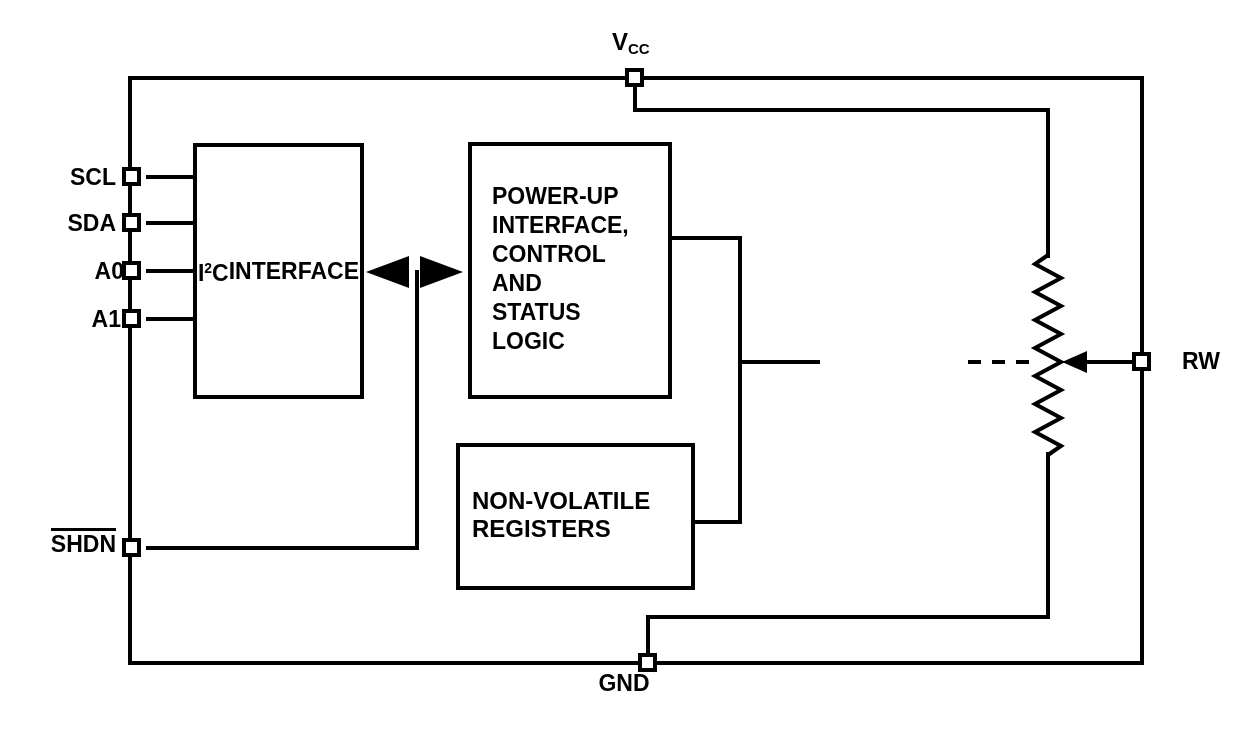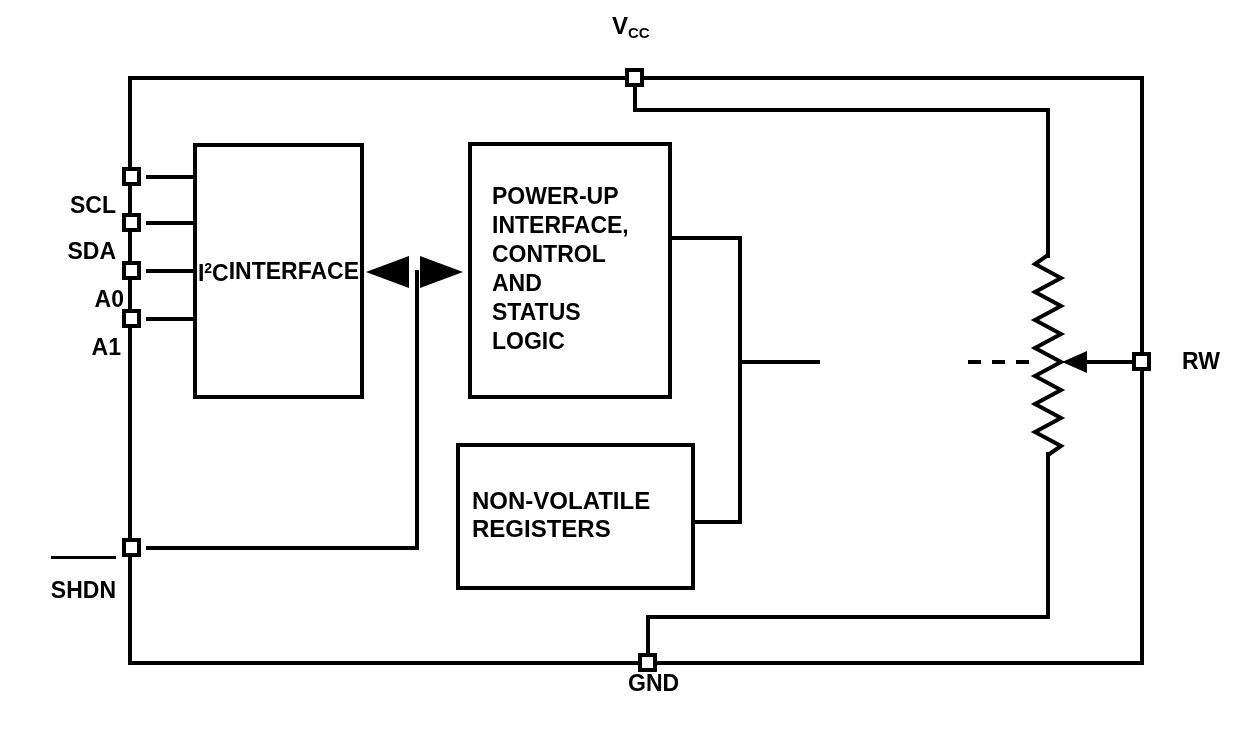--- a/index.html
+++ b/index.html
@@ -4,22 +4,22 @@
 <style>
   html,body{margin:0;padding:0;background:#ffffff;}
   #stage{position:relative;width:1256px;height:737px;background:#ffffff;
          font-family:"Liberation Sans",sans-serif;color:#000;overflow:hidden;}
   .h-line{position:absolute;height:4px;background:#000;}
   .v-line{position:absolute;width:4px;background:#000;}
   .box{position:absolute;border:4px solid #000;background:#fff;box-sizing:border-box;}
   .pin{position:absolute;width:11px;height:11px;border:4px solid #000;background:#fff;z-index:5;}
   .lbl{position:absolute;font-weight:bold;color:#000;white-space:nowrap;}
   .pin-lbl{font-size:23px;line-height:23px;}
-  .right-align{text-align:right;width:80px;margin-top:28px;}
-  .overline-text{display:inline-block;border-top:3px solid #000;padding-top:20px;text-align:center;}
+  .right-align{text-align:right;width:80px;}
+  .overline-text{display:inline-block;border-top:3px solid #000;padding-top:2px;text-align:center;}
   .sub{font-size:15px;vertical-align:-4px;font-weight:bold;}
   .sup{font-size:14px;vertical-align:8px;font-weight:bold;}
   .block-text-center{position:absolute;inset:0;display:flex;flex-direction:row;
                      align-items:center;justify-content:center;font-weight:bold;}
   .svg-overlay{position:absolute;left:0;top:0;z-index:4;pointer-events:none;}
   .multiline{font-weight:bold;}
 </style>
 </head>
 <body>
 
@@ -95,26 +95,26 @@
 
   <div class="pin" style="left:625px;top:68px;"></div>
   <div class="pin" style="left:122px;top:167px;"></div>
   <div class="pin" style="left:122px;top:213px;"></div>
   <div class="pin" style="left:122px;top:261px;"></div>
   <div class="pin" style="left:122px;top:309px;"></div>
   <div class="pin" style="left:122px;top:538px;"></div>
   <div class="pin" style="left:638px;top:653px;"></div>
   <div class="pin" style="left:1132px;top:352px;"></div>
 
-  <div class="lbl" style="left:612px;top:12px;font-size:24px;">
+  <div class="lbl" style="left:612px;top:28px;font-size:24px;">
     <span>V</span><span class="sub">CC</span>
   </div>
   <div class="lbl pin-lbl right-align" style="left:36px;top:166px;">SCL</div>
   <div class="lbl pin-lbl right-align" style="left:36px;top:212px;">SDA</div>
   <div class="lbl pin-lbl right-align" style="left:44px;top:260px;">A0</div>
   <div class="lbl pin-lbl right-align" style="left:41px;top:308px;">A1</div>
   <div class="lbl pin-lbl right-align" style="left:36px;top:528px;">
     <span class="overline-text">SHDN</span>
   </div>
-  <div class="lbl pin-lbl" style="left:628px;top:672px;width:96px;">GND</div>
+  <div class="lbl pin-lbl" style="left:576px;top:672px;width:96px;text-align:center;">GND</div>
   <div class="lbl pin-lbl" style="left:1182px;top:350px;text-align:center;">RW</div>
 
 </div>
 
 </body></html>

